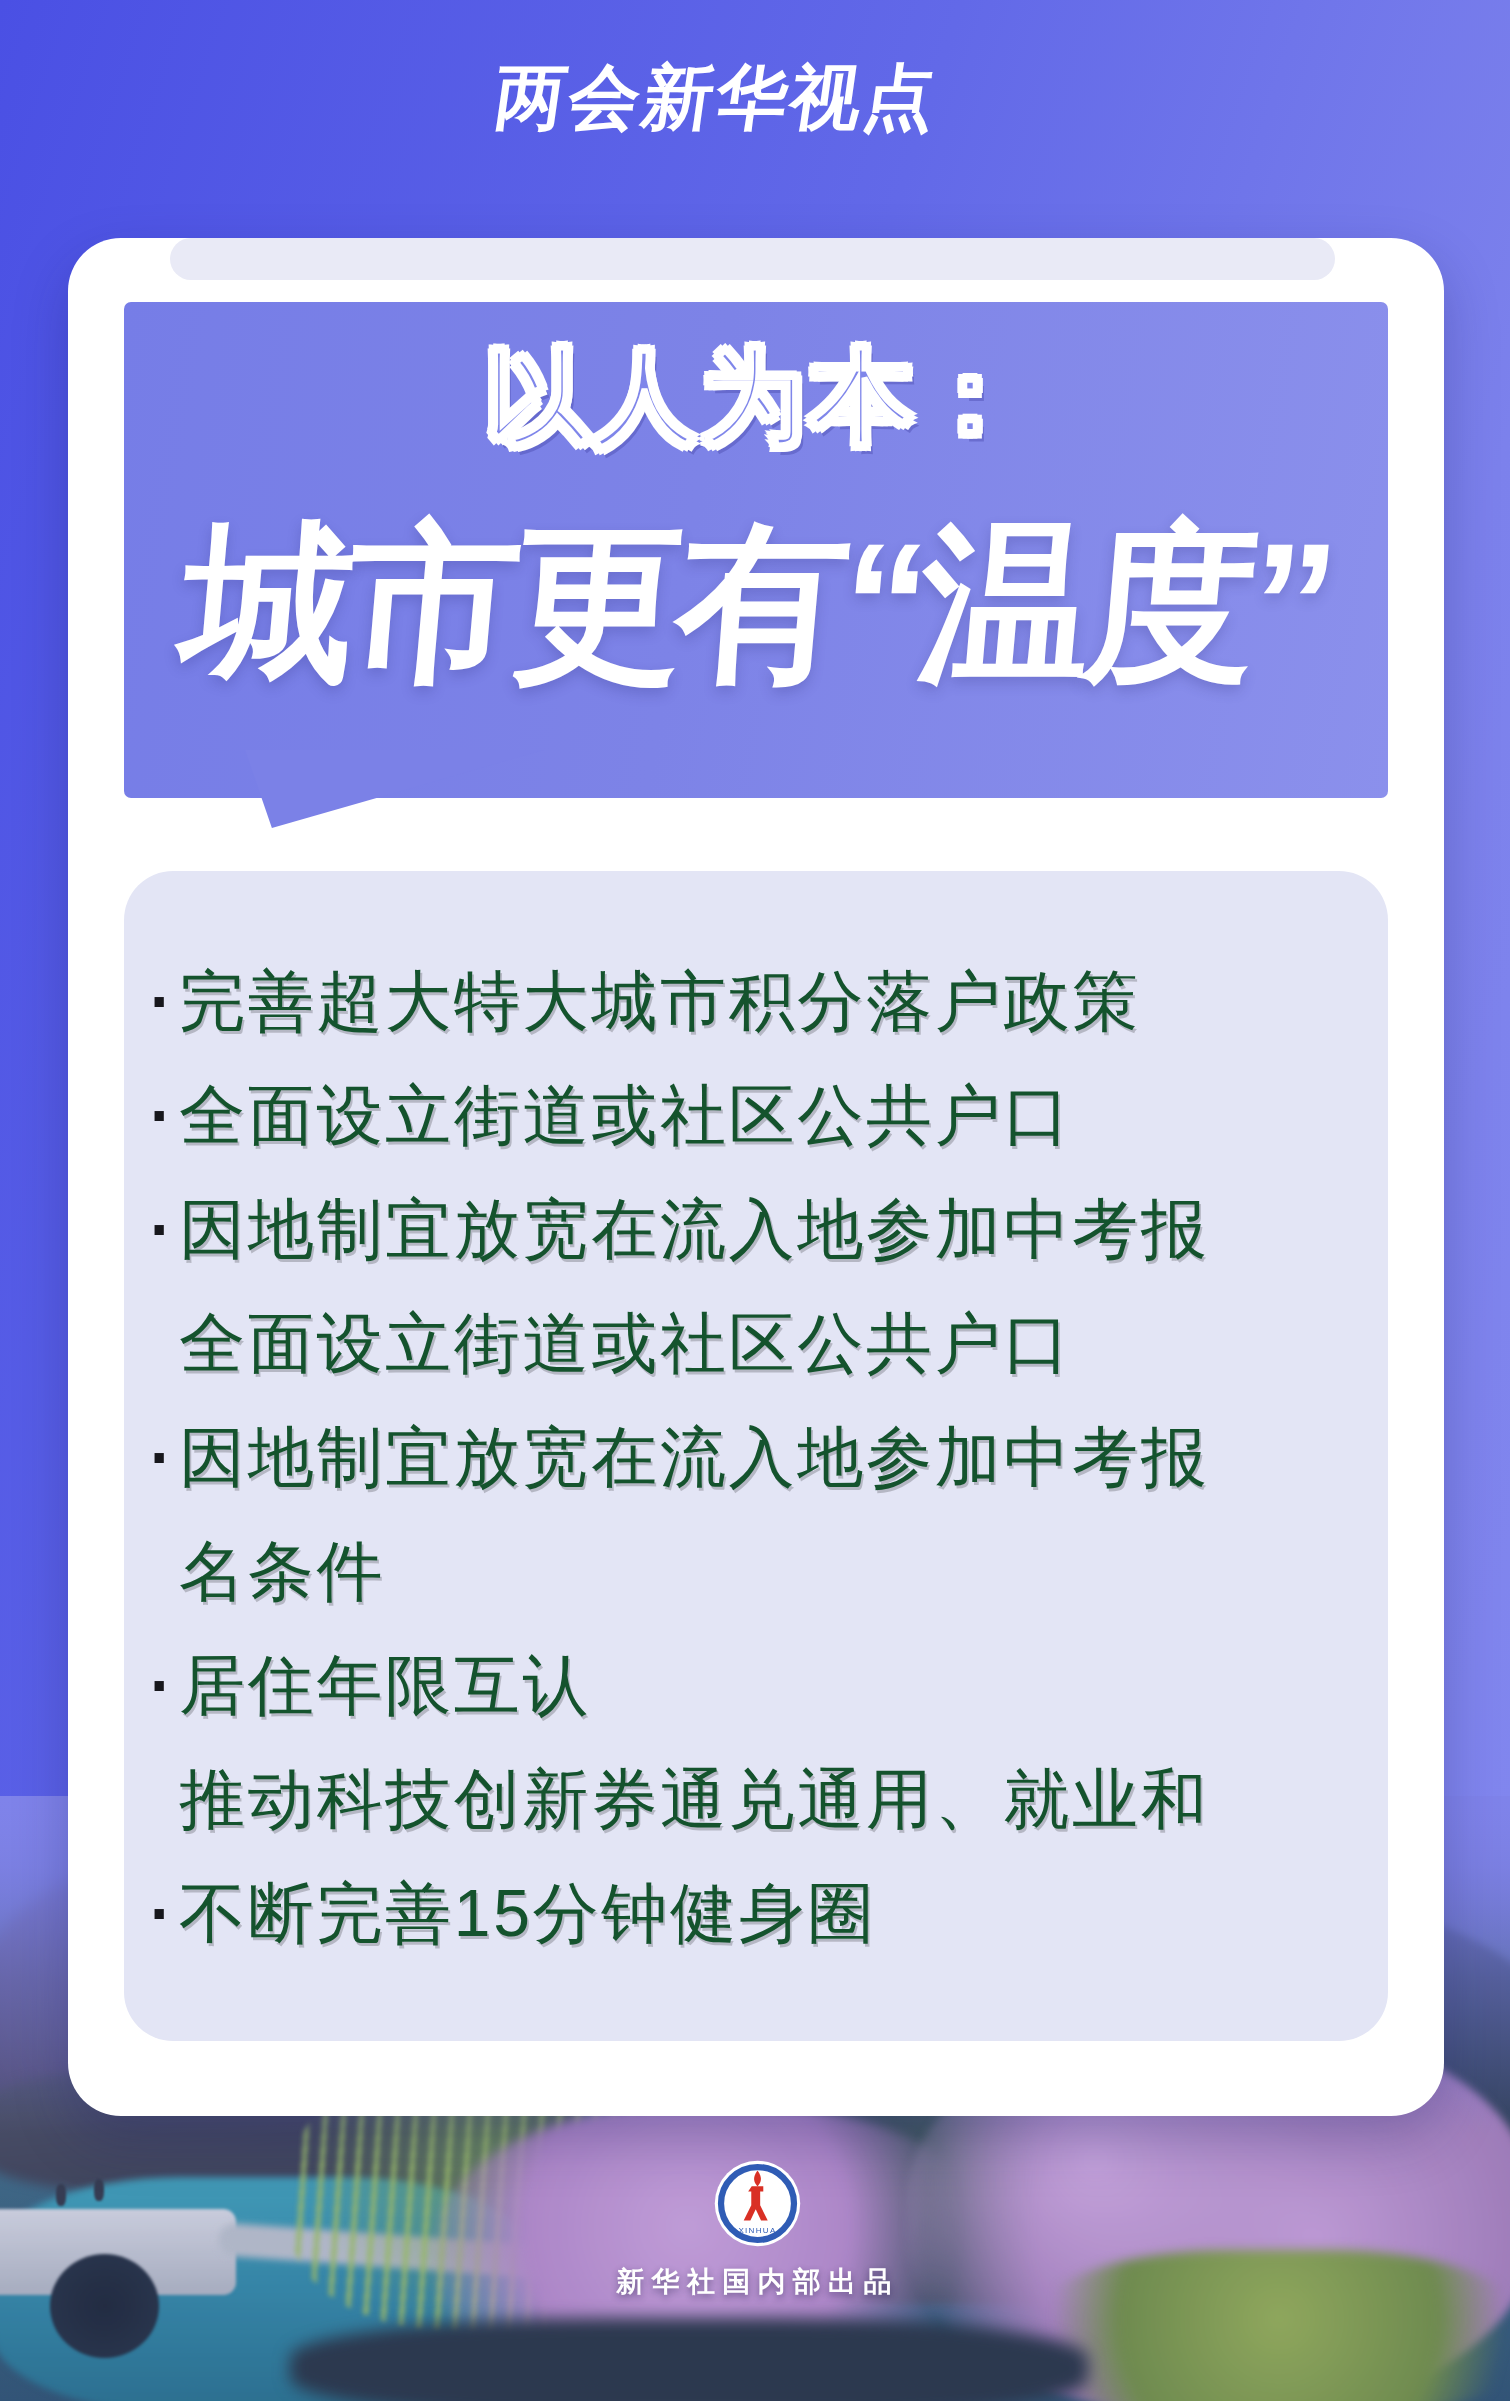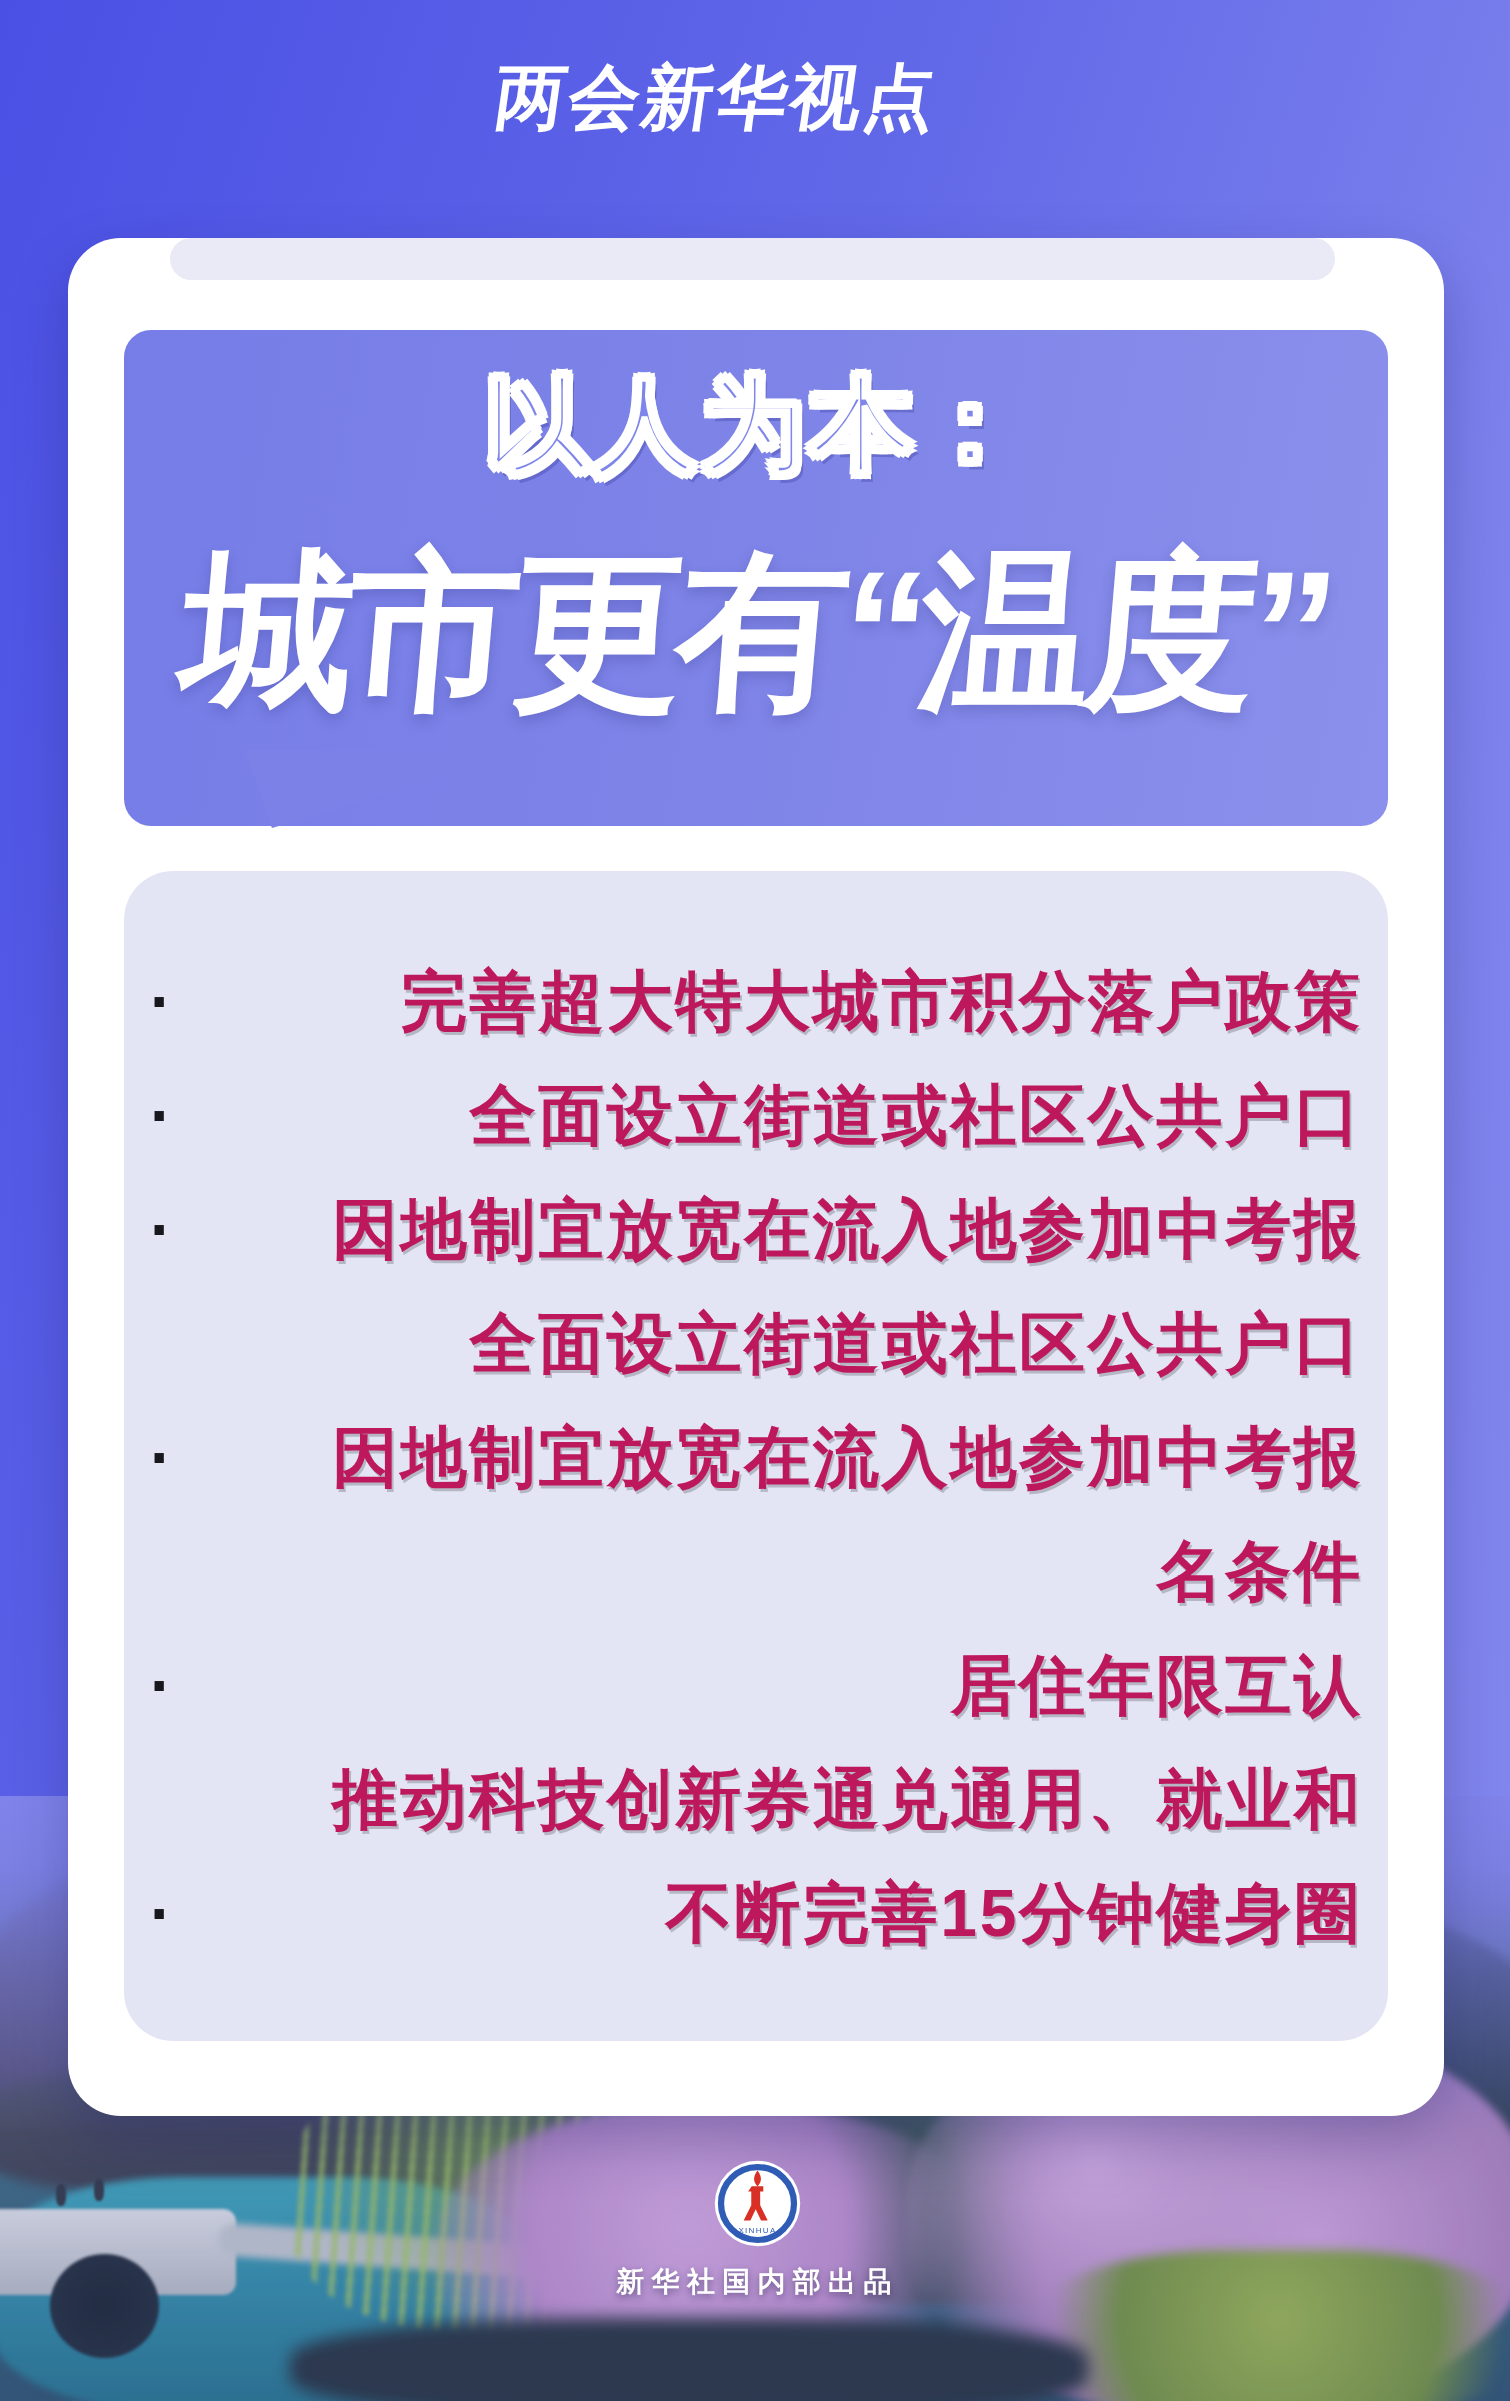--- a/index.html
+++ b/index.html
@@ -52,39 +52,39 @@
     padding-right:78px;text-align:center;color:#fff;font-size:71px;font-weight:bold;
     letter-spacing:2.7px;transform:skewX(-8deg);}
 
   
   .card{position:absolute;left:68px;top:238px;width:1376px;height:1878px;z-index:3;
     background:#ffffff;border-radius:53px;box-shadow:0 23.6px 54px rgba(30,30,100,.28);}
   .card-strip{position:absolute;left:102px;right:109px;top:0;height:42px;
     background:#e9eaf6;border-radius:33px;}
 
   
-  .bubble{position:absolute;left:56px;top:64px;width:1264px;height:496px;border-radius:27px;
-    background:linear-gradient(100deg,#767de7 0%,#7d83e7 45%,#8b90ec 100%);text-align:center;margin-top:28px;}
+  .bubble{position:absolute;left:56px;top:64px;width:1264px;height:496px;border-radius:7px;
+    background:linear-gradient(100deg,#767de7 0%,#7d83e7 45%,#8b90ec 100%);text-align:center;}
   .bubble-tail{position:absolute;left:177px;top:512px;width:299px;height:78px;
     background:#7b81e7;clip-path:polygon(0 0,100% 0,9% 100%);}
   .bubble-sub{margin-top:36px;line-height:118px;font-size:103px;font-weight:bold;
     letter-spacing:5.4px;color:#7f86ea;-webkit-text-stroke:2.7px #fff;
     text-shadow:-4.5px -4.5px 0 #fff,4.5px -4.5px 0 #fff,-4.5px 4.5px 0 #fff,4.5px 4.5px 0 #fff,
       0 -5.4px 0 #fff,0 5.4px 0 #fff,-5.4px 0 0 #fff,5.4px 0 0 #fff,6.4px 8.2px 0 rgba(70,70,170,.4);}
   .bubble-title{margin:50px -23px 0 -23px;line-height:195px;font-size:172px;font-weight:bold;
     letter-spacing:-7.3px;color:#ffffff;transform:skewX(-5deg);
     text-shadow:0 6.4px 12.7px rgba(40,40,120,.22);}
 
   
   .panel{position:absolute;left:56px;top:633px;width:1264px;height:1170px;
     background:#e3e5f5;border-radius:49px;overflow:hidden;}
   #points-list{list-style:none;margin:0;padding:73px 25.4px 0 55px;}
   #points-list li{position:relative;}
-  .pline{font-size:66px;line-height:114px;font-weight:bold;letter-spacing:2.7px;
-    color:#be185d;text-shadow:1.8px 2.7px 0 rgba(0,0,0,.20);text-align:right;}
+  .pline{font-size:66px;line-height:114px;font-weight:normal;letter-spacing:2.7px;
+    color:#14532d;text-shadow:1.8px 2.7px 0 rgba(0,0,0,.20);}
   .dot{position:absolute;left:-29px;top:0;font-size:66px;line-height:114px;
     font-weight:bold;color:#17171c;}
 
   
   .footer{position:absolute;left:2px;top:2159px;width:100%;z-index:6;text-align:center;}
   .logo{width:89px;height:89px;margin:0 auto;}
   .credit{margin-top:14.5px;color:#ffffff;font-size:28px;font-weight:bold;letter-spacing:7.3px;
     text-shadow:0 2.7px 7.3px rgba(20,20,60,.45);}
 </style>
 </head>

